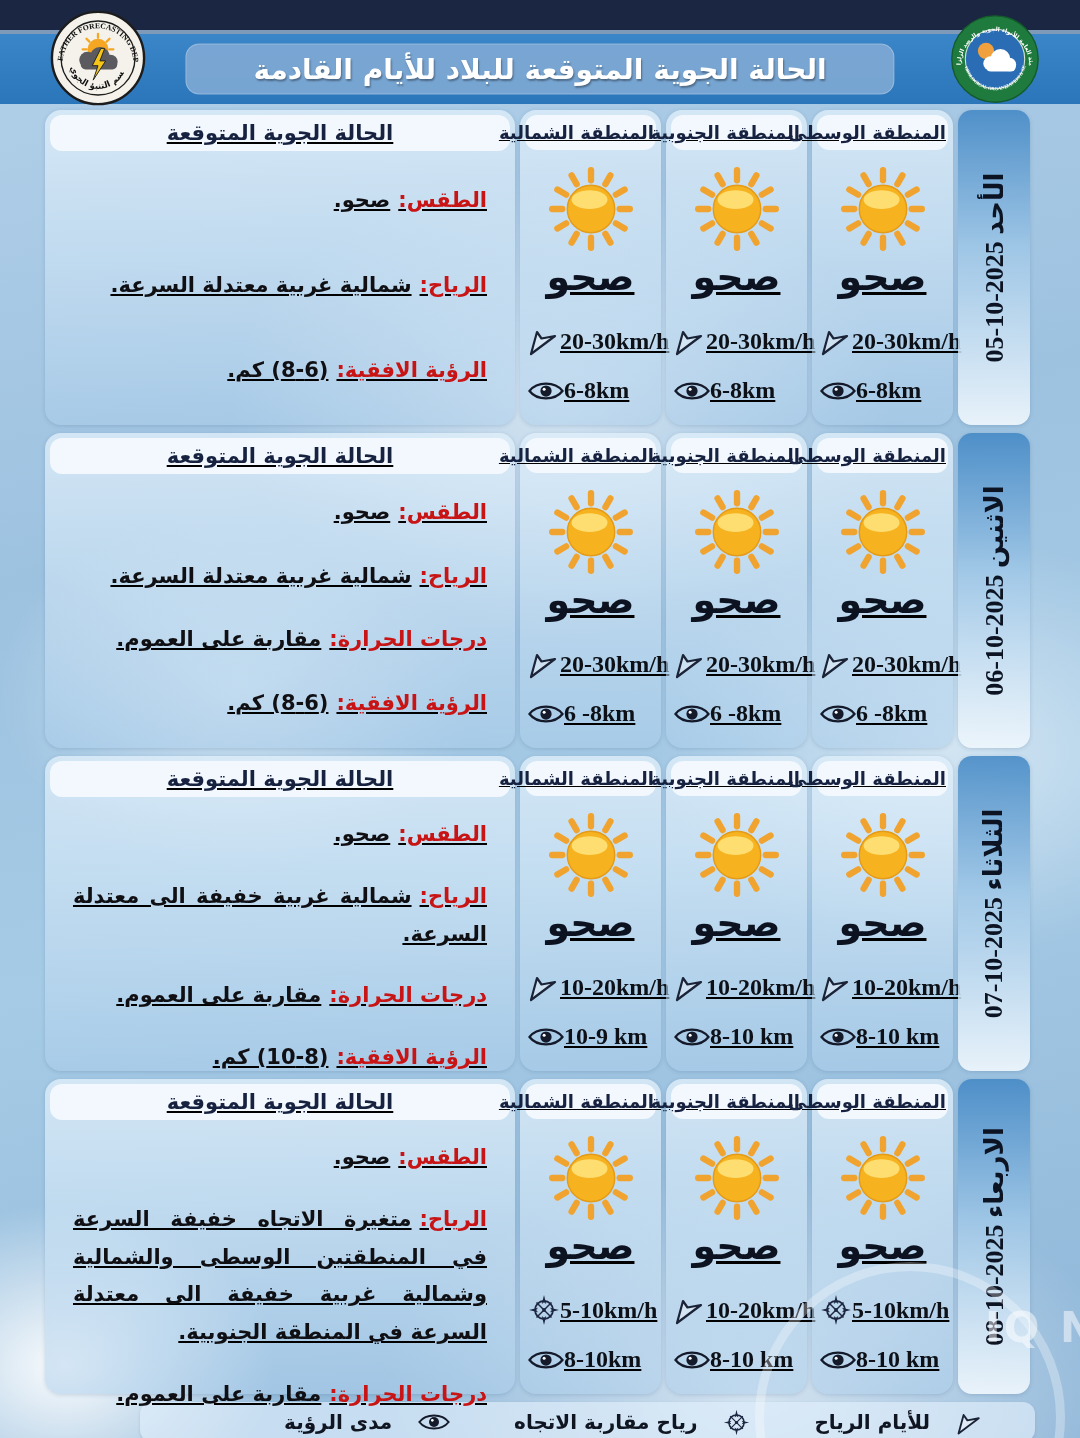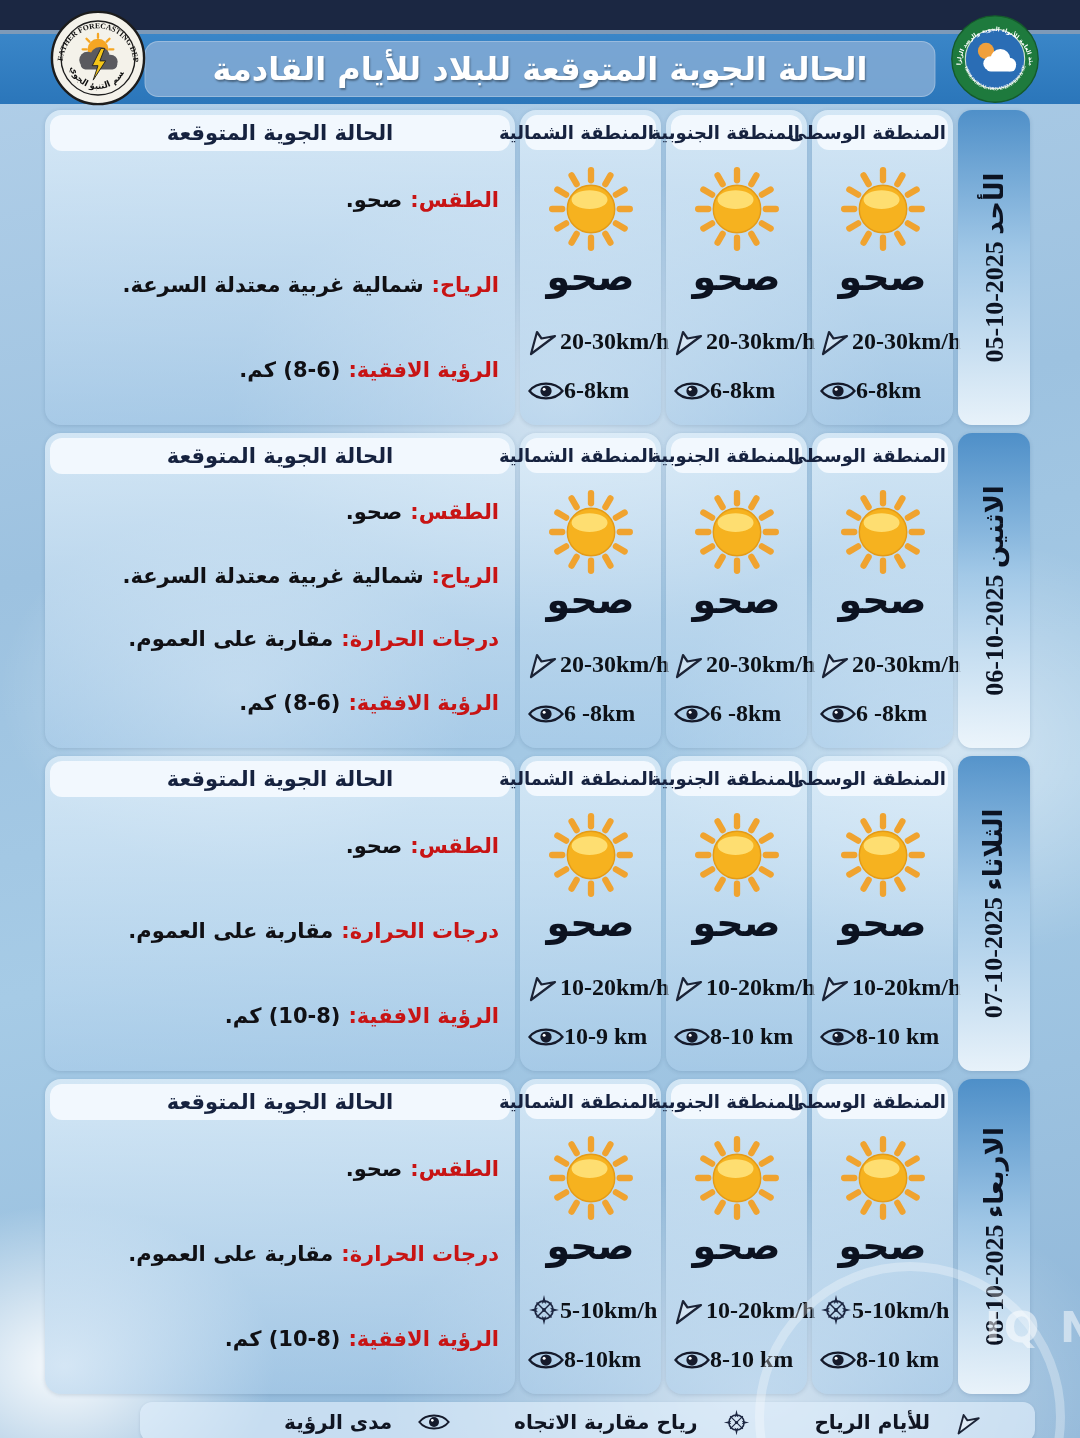--- a/index.html
+++ b/index.html
@@ -15,38 +15,38 @@
       linear-gradient(168deg,#b3d0e9 0%, #9dc2e0 35%, #a6cbe6 60%, #8fb6d8 100%);
   }
   .topbar{height:30px; background:#1b2742;}
   .band{position:relative; height:70px; border-top:4px solid #7e9ab8;
         background:linear-gradient(180deg,#3a86c8,#2b76ba);}
   .title-box{
     position:absolute; left:50%; top:50%; transform:translate(-50%,-50%);
     background:rgba(126,168,212,0.92); border-radius:14px; padding:9px 68px;
     box-shadow:inset 0 0 0 1px rgba(255,255,255,0.25);
   }
-  .title-box h1{margin:0; font-size:32px; color:#ffffff; white-space:nowrap;
+  .title-box h1{margin:0; font-size:28px; color:#ffffff; white-space:nowrap;
     text-shadow:1px 2px 2px rgba(0,0,0,0.35); font-weight:bold;}
   .logo{position:absolute; z-index:5;}
   .logo-left{left:50px; top:10px; width:96px; height:96px;}
   .logo-right{right:40px; top:14px; width:90px; height:90px;}
 
   .rows{margin-top:6px;}
   .row{display:flex; gap:5px; height:315px; margin:0 45px 8px 45px;}
   .card{background:linear-gradient(180deg, rgba(224,239,250,0.78), rgba(172,206,235,0.5));
-        border-radius:16px; box-shadow:0 1px 4px rgba(40,70,110,0.18);}
+        border-radius:16px; box-shadow:0 1px 4px rgba(40,70,110,0.18);text-decoration:underline;}
   .card-header{background:rgba(243,249,254,0.95); border-radius:12px; margin:5px;
         padding:6px 4px; text-align:center; font-weight:bold; color:#16223f;}
 
   .panel{width:470px; flex:none; display:flex; flex-direction:column;}
   .panel .card-header{font-size:21px;}
   .panel-body{flex:1; display:flex; flex-direction:column; justify-content:space-around;
         padding:2px 16px 12px; direction:rtl;}
-  .panel-body p{margin:0; font-size:21px; font-weight:bold; color:#101014;
+  .panel-body p{margin:12px; font-size:21px; font-weight:bold; color:#101014;
         text-align:justify; text-align-last:right; line-height:1.8;}
   .lbl{color:#c81414; margin-left:8px;}
 
   .region{width:141px; flex:none; display:flex; flex-direction:column;}
   .region .card-header{font-size:18px; padding:7px 2px; direction:rtl; white-space:nowrap;}
   .sun{width:92px; height:92px; margin:8px auto 0; flex:none;}
   .cond{text-align:center; font-size:38px; font-weight:bold; color:#0c1220; direction:rtl;}
   .metric{display:flex; align-items:center; direction:ltr; padding:0 8px;}
   .metric.wind{margin-top:26px;}
   .metric.vis{margin-top:20px;}
@@ -337,20 +337,21 @@
       <div class="day-tab">
         <span class="day-text">الاثنين 2025-10-06</span>
       </div>
     </section>
 
     <section class="row">
       <div class="panel card">
         <div class="card-header">الحالة الجوية المتوقعة</div>
         <div class="panel-body">
           <p><span class="lbl">الطقس:</span><span>صحو.</span></p>
+          <p><span class="lbl">الرياح:</span><span>شمالية غربية خفيفة الى معتدلة السرعة.</span></p>
           <p><span class="lbl">درجات الحرارة:</span><span>مقاربة على العموم.</span></p>
           <p><span class="lbl">الرؤية الافقية:</span><span>(8-10) كم.</span></p>
         </div>
       </div>
 
       <div class="region card">
         <div class="card-header">المنطقة الشمالية</div>
         <svg class="sun">
             <use href="#sun"></use>
           </svg>
@@ -412,20 +413,21 @@
       <div class="day-tab">
         <span class="day-text">الثلاثاء 2025-10-07</span>
       </div>
     </section>
 
     <section class="row">
       <div class="panel card">
         <div class="card-header">الحالة الجوية المتوقعة</div>
         <div class="panel-body">
           <p><span class="lbl">الطقس:</span><span>صحو.</span></p>
+          <p><span class="lbl">الرياح:</span><span>متغيرة الاتجاه خفيفة السرعة في المنطقتين الوسطى والشمالية وشمالية غربية خفيفة الى معتدلة السرعة في المنطقة الجنوبية.</span></p>
           <p><span class="lbl">درجات الحرارة:</span><span>مقاربة على العموم.</span></p>
           <p><span class="lbl">الرؤية الافقية:</span><span>(8-10) كم.</span></p>
         </div>
       </div>
 
       <div class="region card">
         <div class="card-header">المنطقة الشمالية</div>
         <svg class="sun">
             <use href="#sun"></use>
           </svg>

